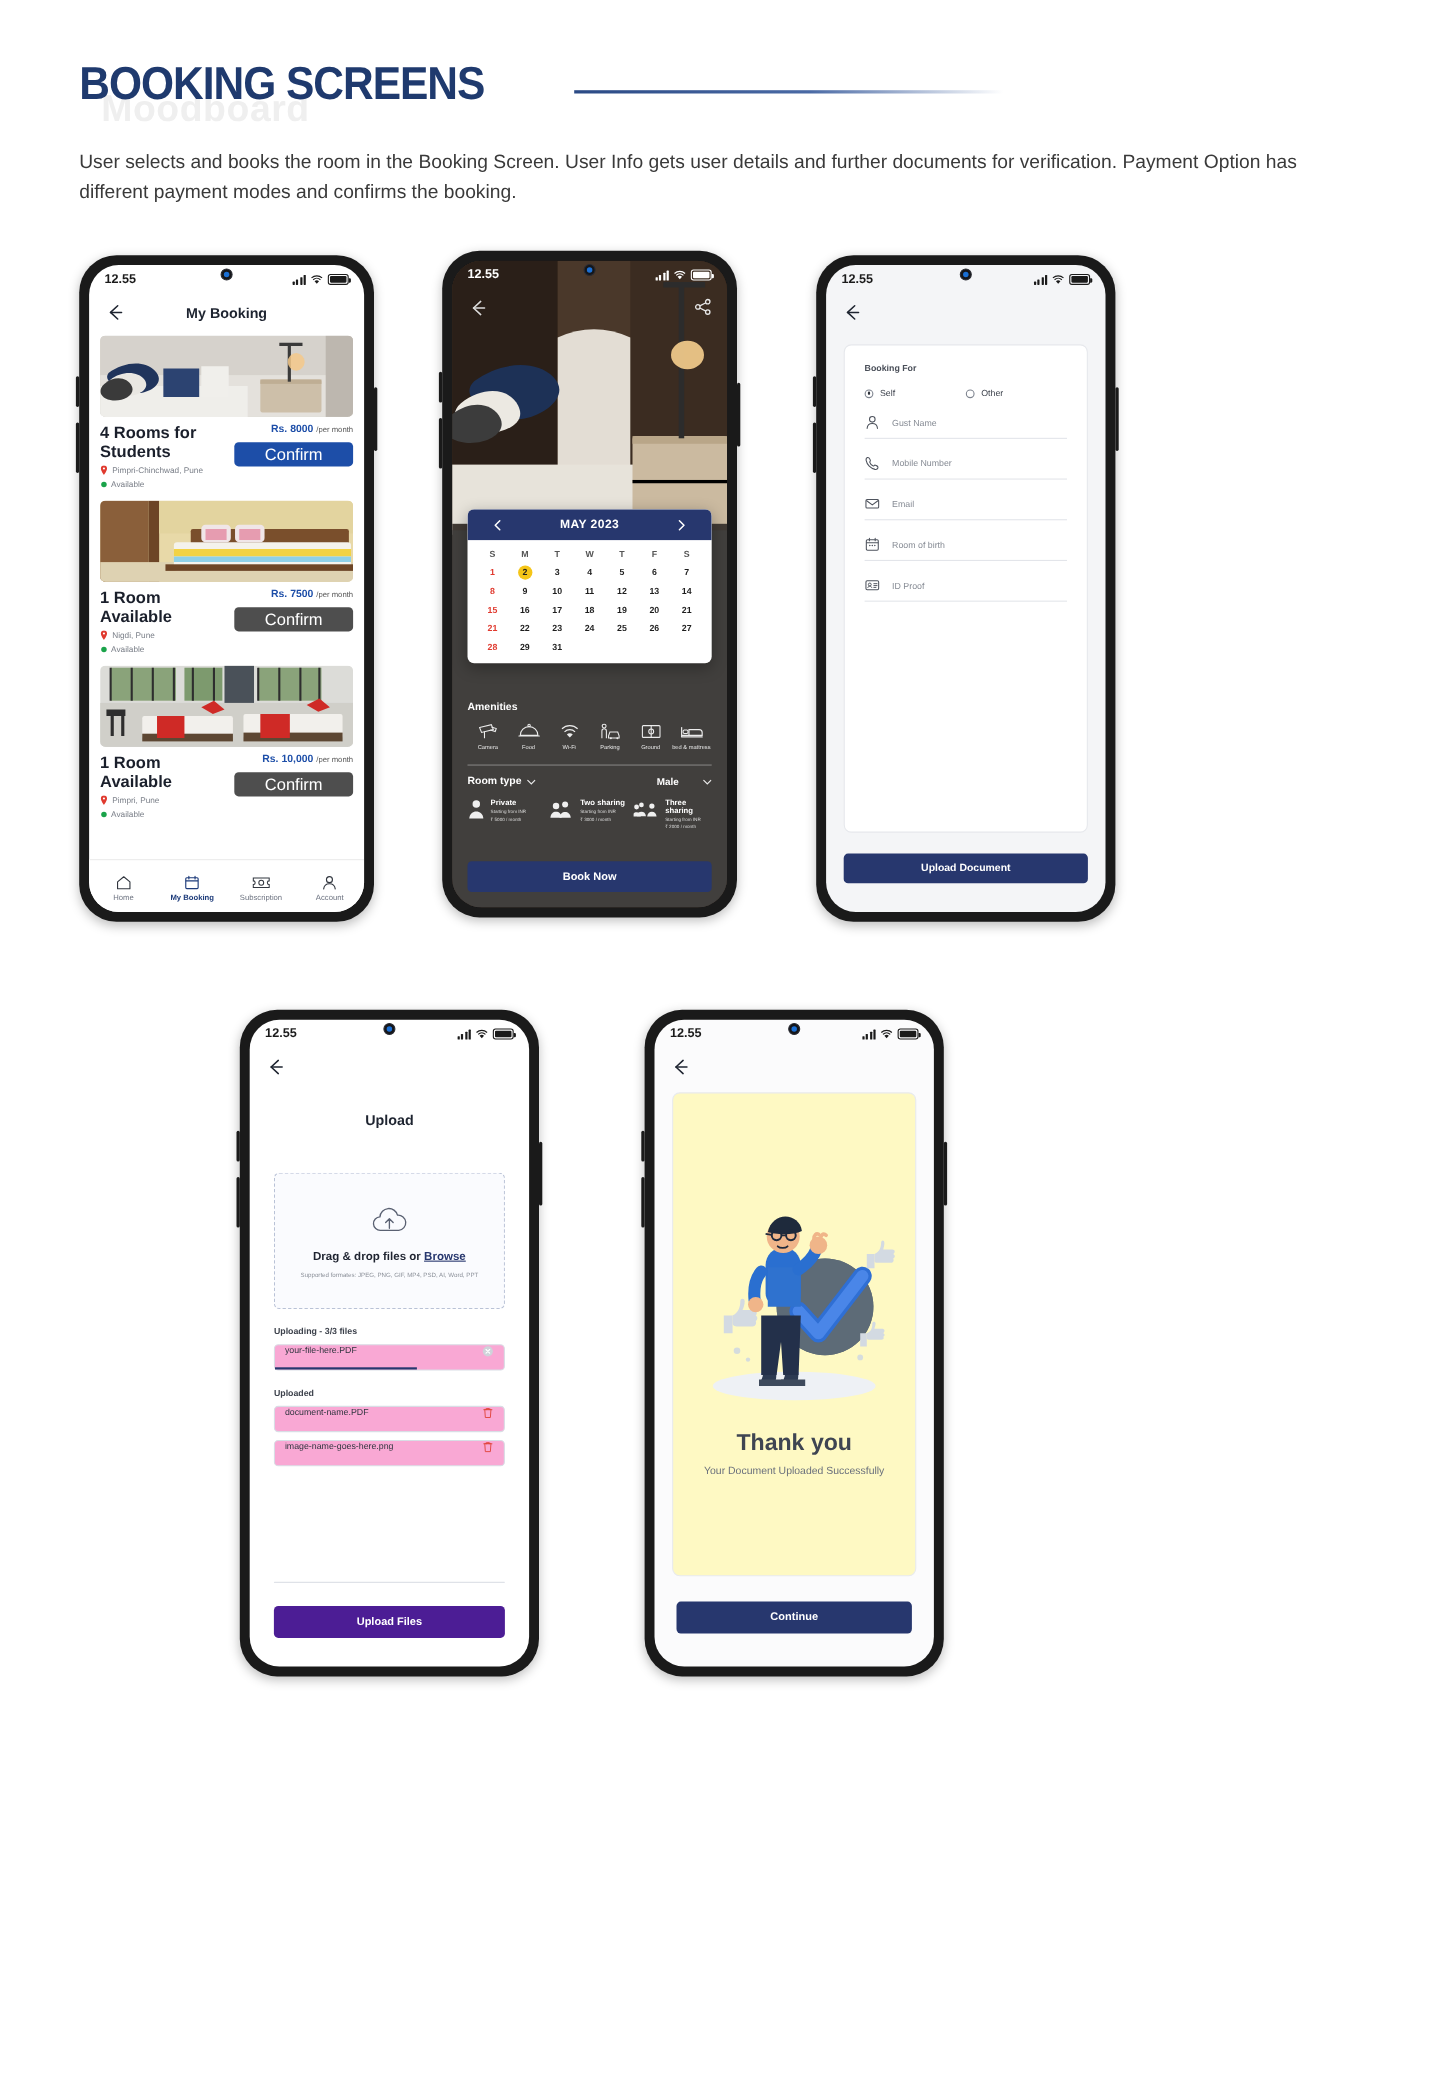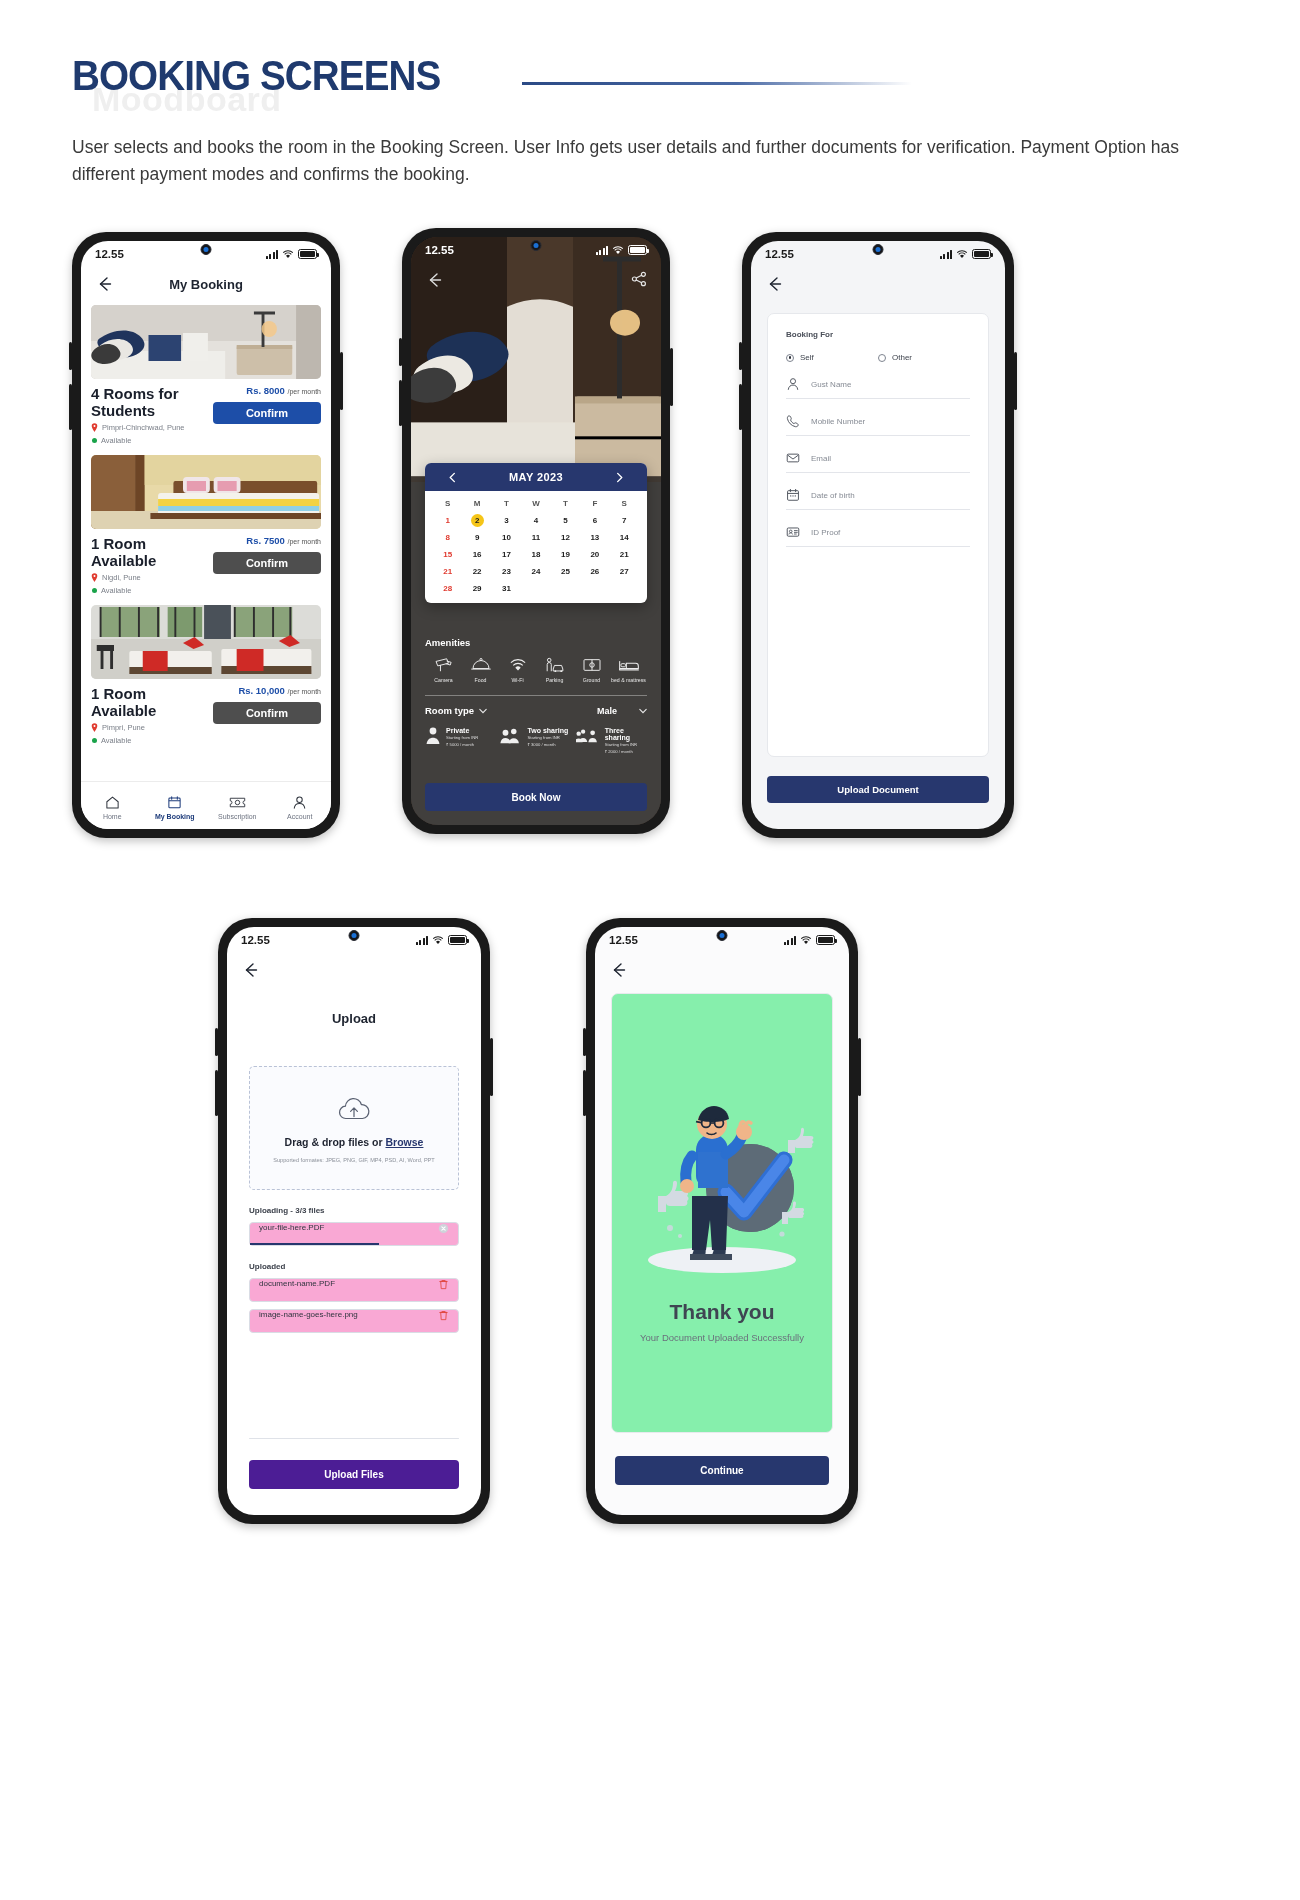--- a/index.html
+++ b/index.html
@@ -102,21 +102,21 @@
   .rm-title { font-size:15px; font-weight:700; color:#1a1f2b; }
   .rm-line { display:flex; align-items:center; gap:4px; margin-top:4px; font-size:7.5px; color:#7a7f88; }
   .pin { width:7px;height:9px; flex-shrink:0; }
   .dot-green { width:5px;height:5px;border-radius:50%;background:#1aa34a; flex-shrink:0; margin-left:1px; }
   .rm-right { width: 108px; text-align:right; }
   .rm-price { font-size:9.5px; font-weight:700; color:#1d4ea8; white-space:nowrap; }
   .rm-price span { font-size:7px; font-weight:400; color:#555; }
   .confirm-btn {
     margin-top:6px; width:108px; height:22px; border-radius:4px;
     display:flex; align-items:center; justify-content:center;
-    font-size:11px; font-weight:700; color:#fff; cursor:pointer;
+    font-size:15px; font-weight:400; color:#fff; cursor:pointer;
   }
   .bottom-nav {
     position:absolute; left:0; right:0; bottom:0; height:48px;
     background:#fff; border-top:1px solid #ececec;
     display:flex; align-items:center; justify-content:space-around; padding-top:4px;
   }
   .bn-item { display:flex; flex-direction:column; align-items:center; gap:3px; cursor:pointer; width:54px; }
   .bn-label { font-size:7px; color:#6d7380; }
   .bn-item.active .bn-label { color:#1d3b7a; font-weight:700; }
 
@@ -219,21 +219,21 @@
     background:#4c1d95; color:#fff; border-radius:4px;
     display:flex;align-items:center;justify-content:center;
     font-size:10px; font-weight:600; cursor:pointer;
   }
 
   
   #phone5 { left: 586px; top: 918px; width: 272px; height: 606px; }
   #phone5 .screen { background:#fbfbfc; }
   .ty-card {
     position:absolute; left:16px; right:16px; top:66px; bottom:82px;
-    background:#86efac; border:1px solid #e8eaee; border-radius:7px;
+    background:#fef9c3; border:1px solid #e8eaee; border-radius:7px;
     display:flex; flex-direction:column; align-items:center; justify-content:center; gap:2px;
   }
   .ty-illu { width:200px; height:200px; margin-bottom: 14px; }
   .ty-title { font-size:21px; font-weight:700; color:#3f4552; }
   .ty-sub { font-size:9.5px; color:#6a707c; margin-top:6px; }
   .continue-btn {
     position:absolute; left:20px; right:20px; bottom:30px; height:29px;
     background:#27376e; color:#fff; border-radius:4px;
     display:flex;align-items:center;justify-content:center;
     font-size:10px; font-weight:600; cursor:pointer;
@@ -753,21 +753,21 @@
       </div>
       <div class="f-field">
         <svg class="f-ic" viewBox="0 0 16 16">
             <rect x="1.8" y="3" width="12.4" height="11" rx="1.2" stroke="#4e535d" stroke-width="1.1" fill="none"></rect>
             <path d="M1.8 6.2h12.4" stroke="#4e535d" stroke-width="1.1"></path>
             <path d="M5 1.6v2.6M11 1.6v2.6" stroke="#4e535d" stroke-width="1.1" stroke-linecap="round"></path>
             <circle cx="5.4" cy="9" r=".8" fill="#4e535d"></circle>
             <circle cx="8" cy="9" r=".8" fill="#4e535d"></circle>
             <circle cx="10.6" cy="9" r=".8" fill="#4e535d"></circle>
           </svg>
-        <span class="f-ph">Date of birth</span>
+        <span class="f-ph">Room of birth</span>
       </div>
       <div class="f-field">
         <svg class="f-ic" viewBox="0 0 16 16">
             <rect x="1.4" y="3.4" width="13.2" height="9.4" rx="1.3" stroke="#4e535d" stroke-width="1.1" fill="none"></rect>
             <circle cx="5.4" cy="7.3" r="1.5" stroke="#4e535d" stroke-width="1" fill="none"></circle>
             <path d="M3.3 10.8c.2-1.2 1.1-1.8 2.1-1.8s1.9.6 2.1 1.8" stroke="#4e535d" stroke-width="1" fill="none"></path>
             <path d="M9.6 6.4h3.3M9.6 8.4h3.3M9.6 10.3h2.2" stroke="#4e535d" stroke-width="1" stroke-linecap="round"></path>
           </svg>
         <span class="f-ph">ID Proof</span>
       </div>

